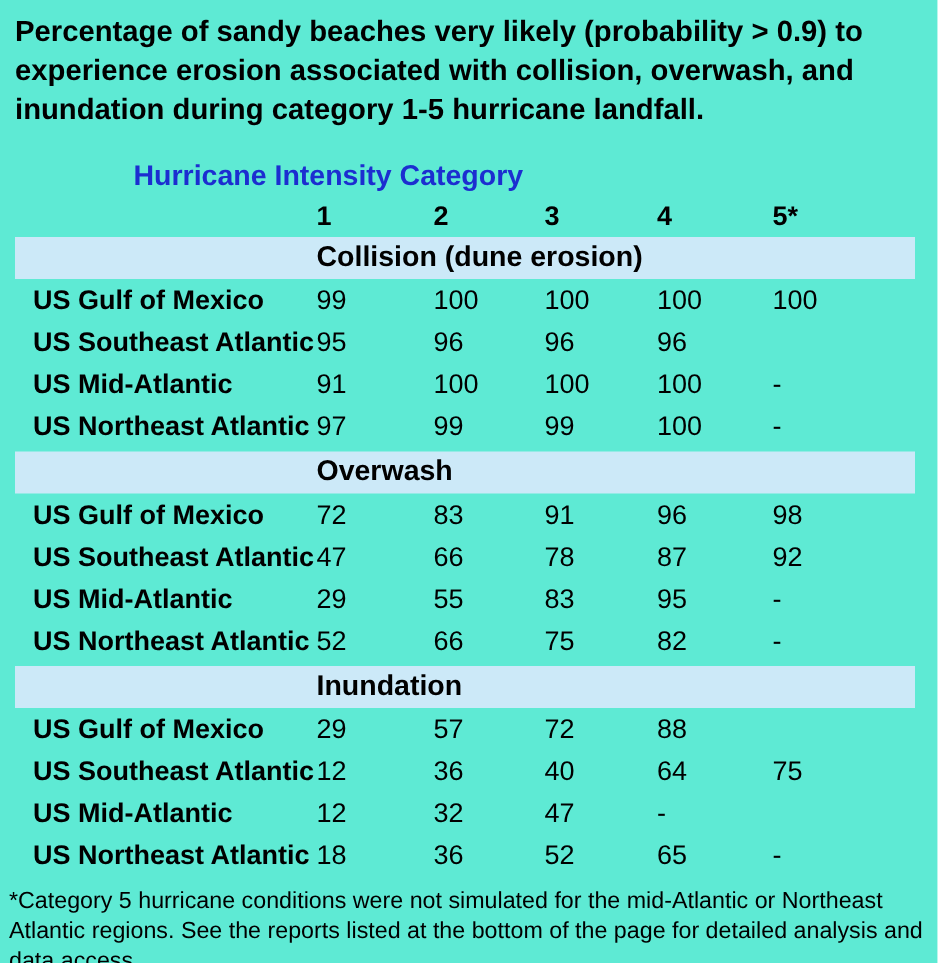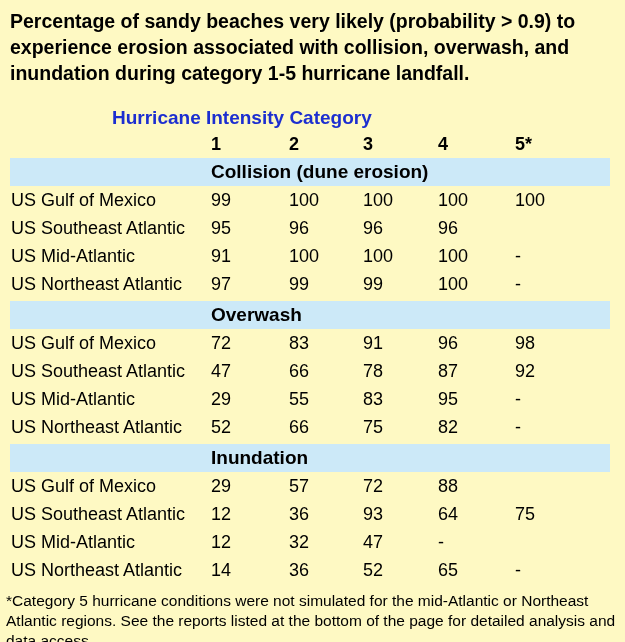--- a/index.html
+++ b/index.html
@@ -2,46 +2,46 @@
 <html><head>
 <meta charset="utf-8">
 <style>
   :root{
     --blue:#1c2ed0;
     --band:#cce9f8;
     --ink:#000000;
   }
   html,body{margin:0;padding:0;background:#ffffff;}
   .page{
-    width:625px;height:642px;background:#fef9c3;overflow:hidden;
+    width:625px;height:642px;background:#5eead4;overflow:hidden;
     font-family:"Liberation Sans",sans-serif;color:var(--ink);
     position:relative;box-sizing:border-box;
   }
   .title{
     margin:8px 8px 0 10px;width:606px;
     font-size:19.5px;font-weight:bold;line-height:26px;
   }
   .hic-header{
-    margin-top:20px;padding-left:112px;height:24px;line-height:24px;
+    margin-top:20px;padding-left:89px;height:24px;line-height:24px;
     font-size:19px;font-weight:bold;color:var(--blue);white-space:nowrap;
   }
   .grid{
     display:grid;
     grid-template-columns:211px 78px 74px 75px 77px auto;
     align-items:center;
   }
   .col-header{height:28px;font-size:18px;font-weight:bold;}
   .band{
     height:28px;margin:0 15px 0 10px;background:var(--band);
     display:flex;align-items:center;padding-left:201px;box-sizing:border-box;
     font-size:19px;font-weight:bold;white-space:nowrap;
   }
   .band.gap{margin-top:3px;}
   .row{height:28px;font-size:18px;}
-  .region{font-weight:normal;padding-left:11px;white-space:nowrap;}
+  .region{font-weight:bold;padding-left:22px;white-space:nowrap;}
   .val{font-weight:normal;}
   .footnote{
     margin:7px 4px 0 6px;width:612px;
     font-size:15.5px;line-height:20px;font-weight:normal;
   }
 </style>
 </head>
 <body>
 
 <div class="page">
@@ -134,34 +134,34 @@
     <div class="region">US Gulf of Mexico</div>
     <div class="val">29</div>
     <div class="val">57</div>
     <div class="val">72</div>
     <div class="val">88</div>
   </div>
   <div class="grid row">
     <div class="region">US Southeast Atlantic</div>
     <div class="val">12</div>
     <div class="val">36</div>
-    <div class="val">93</div>
+    <div class="val">40</div>
     <div class="val">64</div>
     <div class="val">75</div>
   </div>
   <div class="grid row">
     <div class="region">US Mid-Atlantic</div>
     <div class="val">12</div>
     <div class="val">32</div>
     <div class="val">47</div>
     <div class="val">-</div>
   </div>
   <div class="grid row">
     <div class="region">US Northeast Atlantic</div>
-    <div class="val">14</div>
+    <div class="val">18</div>
     <div class="val">36</div>
     <div class="val">52</div>
     <div class="val">65</div>
     <div class="val">-</div>
   </div>
 
   <div class="footnote">*Category 5 hurricane conditions were not simulated for the mid-Atlantic or Northeast Atlantic regions. See the reports listed at the bottom of the page for detailed analysis and data access.</div>
 
 </div>
 

